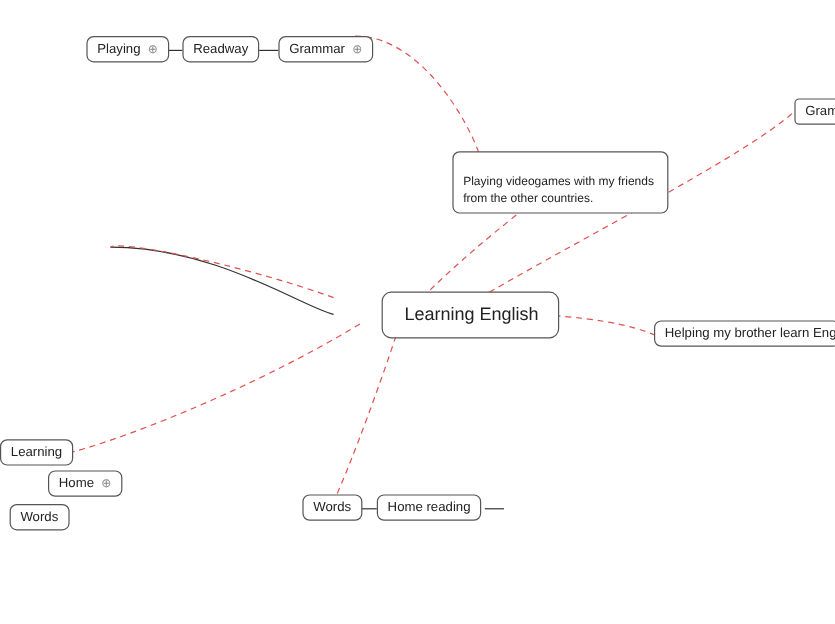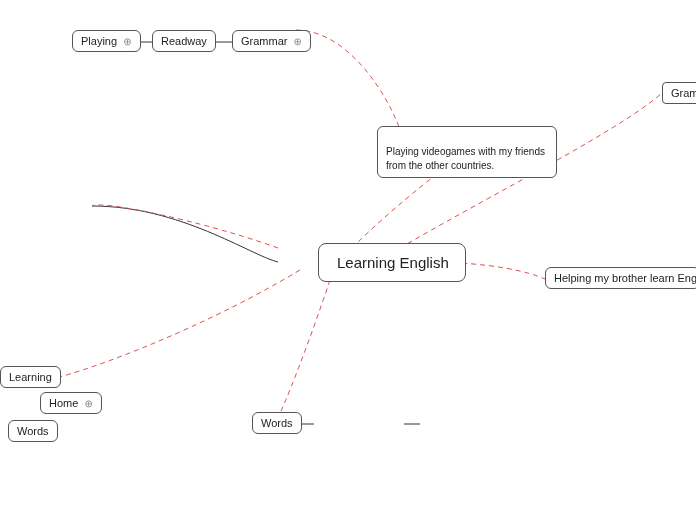--- a/index.html
+++ b/index.html
@@ -125,14 +125,17 @@
   </div>
 
   <div class="node" style="left:8px; top:420px;">
     <span>Words</span>
   </div>
 
   <div class="node" style="left:252px; top:412px;">
     <span>Words</span>
   </div>
 
+  <div class="node" style="left:314px; top:412px;">
+    <span>Home reading</span>
+  </div>
 
 </div>
 
 </body></html>

